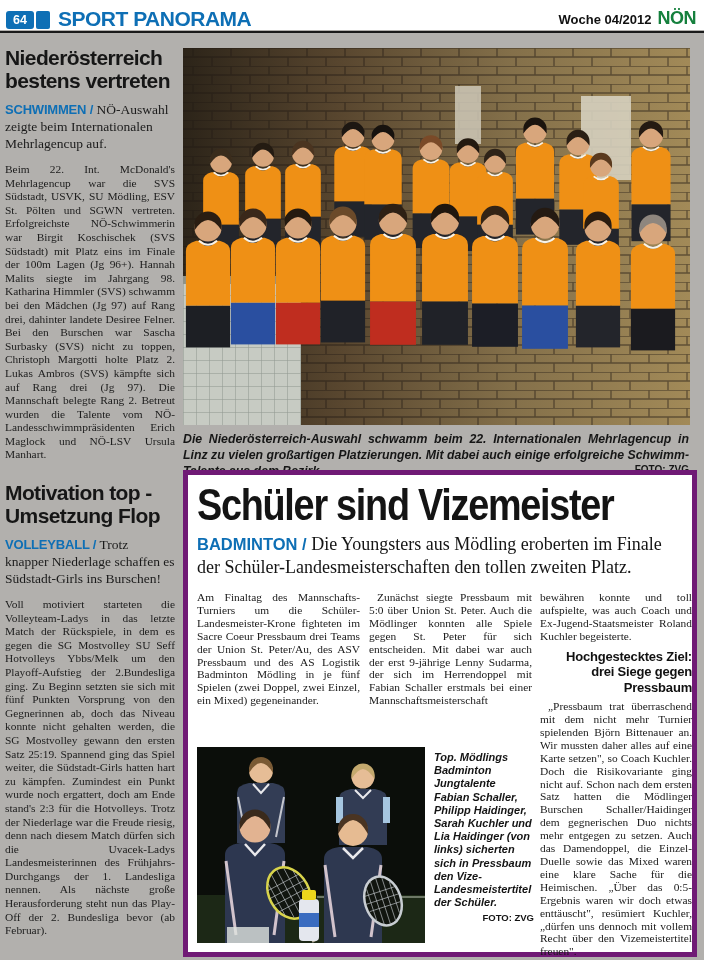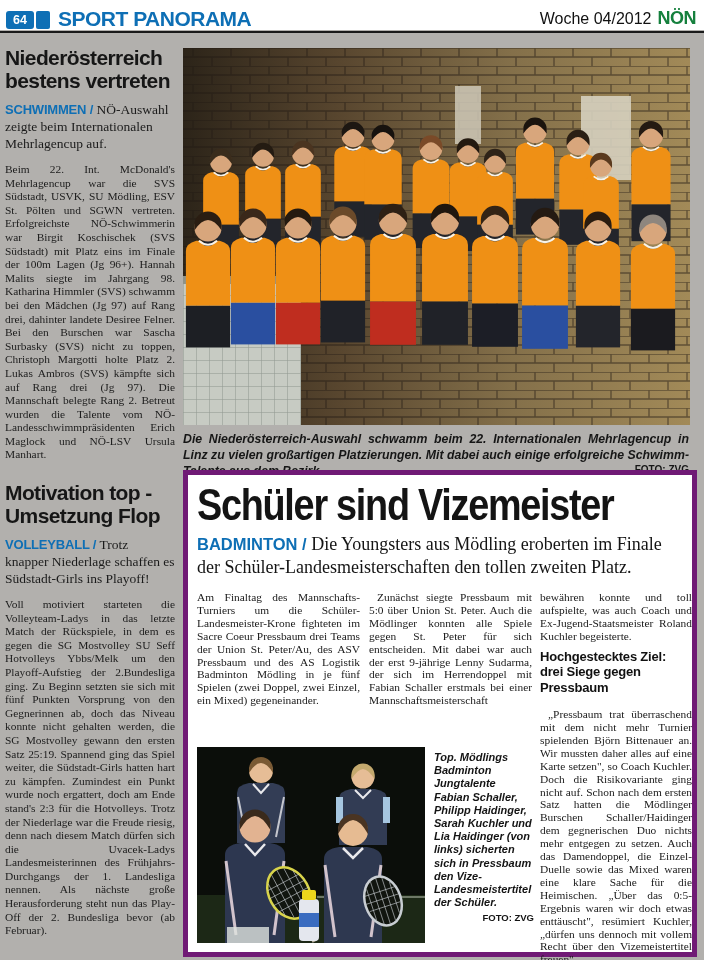--- a/index.html
+++ b/index.html
@@ -7,21 +7,21 @@
         font-family:"Liberation Sans",sans-serif;}
   
   .header{position:absolute;left:0;top:0;width:704px;height:30px;background:#ffffff;}
   .pagenum-badge{position:absolute;left:6px;top:11px;width:28px;height:18px;background:#0e6fb5;
       border-radius:3px;color:#fff;font-weight:bold;font-size:12.5px;display:flex;
       align-items:center;justify-content:center;}
   .badge-ext{position:absolute;left:36px;top:11px;width:14px;height:18px;background:#0e6fb5;border-radius:2px;}
   .section-title{position:absolute;left:58px;top:7px;margin:0;font-size:21px;font-weight:bold;
       color:#0e6fb5;letter-spacing:-0.5px;}
   .header-right{position:absolute;right:8px;top:8px;display:flex;align-items:baseline;gap:6px;}
-  .issue{font-size:16px;font-weight:normal;color:#111;}
+  .issue{font-size:13px;font-weight:bold;color:#111;}
   .brand{font-size:18px;font-weight:bold;color:#15803d;letter-spacing:-0.5px;}
   .header-rule{position:absolute;left:0;top:31px;width:704px;height:2px;background:#1a1a1a;}
   
   .lcol{position:absolute;left:5px;width:170px;color:#1b1b1b;}
   .a1{top:46px;} .a2{top:481px;}
   .lcol h2{margin:0;font-size:21px;line-height:23px;font-weight:bold;letter-spacing:-0.6px;color:#161616;}
   .lead{margin-top:9px;font-family:"Liberation Serif",serif;font-size:13.5px;line-height:17px;}
   .kicker{font-family:"Liberation Sans",sans-serif;font-weight:bold;font-size:13px;color:#0e6fb5;letter-spacing:-0.2px;}
   .bodytext{margin-top:11px;font-family:"Liberation Serif",serif;font-size:11.4px;line-height:13.6px;
       text-align:justify;color:#1c1c1c;}
@@ -38,21 +38,21 @@
       letter-spacing:-1.5px;color:#141414;white-space:nowrap;transform:scaleX(0.84);transform-origin:0 0;}
   .main-lead{position:absolute;left:9px;top:58px;width:489px;font-family:"Liberation Serif",serif;
       font-size:18px;line-height:23px;color:#141414;}
   .kicker-main{font-family:"Liberation Sans",sans-serif;font-weight:bold;font-size:16.5px;color:#0e6fb5;}
   .mcol{position:absolute;top:116px;font-family:"Liberation Serif",serif;font-size:11.4px;
       line-height:12.9px;text-align:justify;color:#191919;}
   .mcol p{margin:0;}
   .mcol1{left:9px;width:163px;} .mcol2{left:181px;width:163px;} .mcol3{left:352px;width:152px;}
   .ind{text-indent:8px;}
   .subhead{font-family:"Liberation Sans",sans-serif;font-weight:bold;font-size:13px;line-height:15.5px;
-      margin:6px 0 13px;text-align:left;letter-spacing:-0.2px;color:#111;}
+      margin:6px 0 5px;text-align:right;letter-spacing:-0.2px;color:#111;}
   .bad-photo{position:absolute;left:9px;top:272px;width:228px;height:196px;}
   .bad-photo svg{display:block;}
   .bad-caption{position:absolute;left:246px;top:276px;width:100px;font-weight:bold;font-style:italic;
       font-size:11px;line-height:13.2px;color:#141414;text-align:left;}
   .bad-credit{margin-top:2px;text-align:right;font-style:normal;font-size:9.5px;font-weight:bold;}
 </style>
 </head>
 <body>
 
 <div class="page">
@@ -76,21 +76,21 @@
       <span class="kicker">SCHWIMMEN /</span>
       <span>NÖ-Auswahl zeigte beim Internationalen Mehrlagencup auf.</span>
     </div>
     <div class="bodytext">Beim 22. Int. McDonald's Mehrlagencup war die SVS Südstadt, USVK, SU Mödling, ESV St. Pölten und SGWN vertreten. Erfolgreichste NÖ-Schwimmerin war Birgit Koschischek (SVS Südstadt) mit Platz eins im Finale der 100m Lagen (Jg 96+). Hannah Malits siegte im Jahrgang 98. Katharina Himmler (SVS) schwamm bei den Mädchen (Jg 97) auf Rang drei, dahinter landete Desiree Felner. Bei den Burschen war Sascha Surbasky (SVS) nicht zu toppen, Christoph Margotti holte Platz 2. Lukas Ambros (SVS) kämpfte sich auf Rang drei (Jg 97). Die Mannschaft belegte Rang 2. Betreut wurden die Talente vom NÖ-Landesschwimmpräsidenten Erich Maglock und NÖ-LSV Ursula Manhart.</div>
   </div>
 
   <div class="lcol a2">
     <h2>Motivation top - Umsetzung Flop</h2>
     <div class="lead">
       <span class="kicker">VOLLEYBALL /</span>
-      <span>Trotz knapper Niederlage schaffen es Südstadt-Girls ins Playoff!</span>
+      <span>Trotz knapper Niederlage schaffen es Südstadt-Girls ins Burschen!</span>
     </div>
     <div class="bodytext">Voll motiviert starteten die Volleyteam-Ladys in das letzte Match der Rückspiele, in dem es gegen die SG Mostvolley SU Seff Hotvolleys Ybbs/Melk um den Playoff-Aufstieg der 2.Bundesliga ging. Zu Beginn setzten sie sich mit fünf Punkten Vorsprung von den Gegnerinnen ab, doch das Niveau konnte nicht gehalten werden, die SG Mostvolley gewann den ersten Satz 25:19. Spannend ging das Spiel weiter, die Südstadt-Girls hatten hart zu kämpfen. Zumindest ein Punkt wurde noch ergattert, doch am Ende stand's 2:3 für die Hotvolleys. Trotz der Niederlage war die Freude riesig, denn nach diesem Match dürfen sich die Uvacek-Ladys Landesmeisterinnen des Frühjahrs-Durchgangs der 1. Landesliga nennen. Als nächste große Herausforderung steht nun das Play-Off der 2. Bundesliga bevor (ab Februar).</div>
   </div>
 
   <div class="swim-photo">
     <svg width="507" height="377" viewBox="0 0 507 377" preserveAspectRatio="none" aria-hidden="true">
       <defs>
         <linearGradient id="wallg" x1="0" y1="0" x2="1" y2="0">
           <stop offset="0" stop-color="#2c2419"></stop>
             <stop offset="0.3" stop-color="#57452e"></stop>

